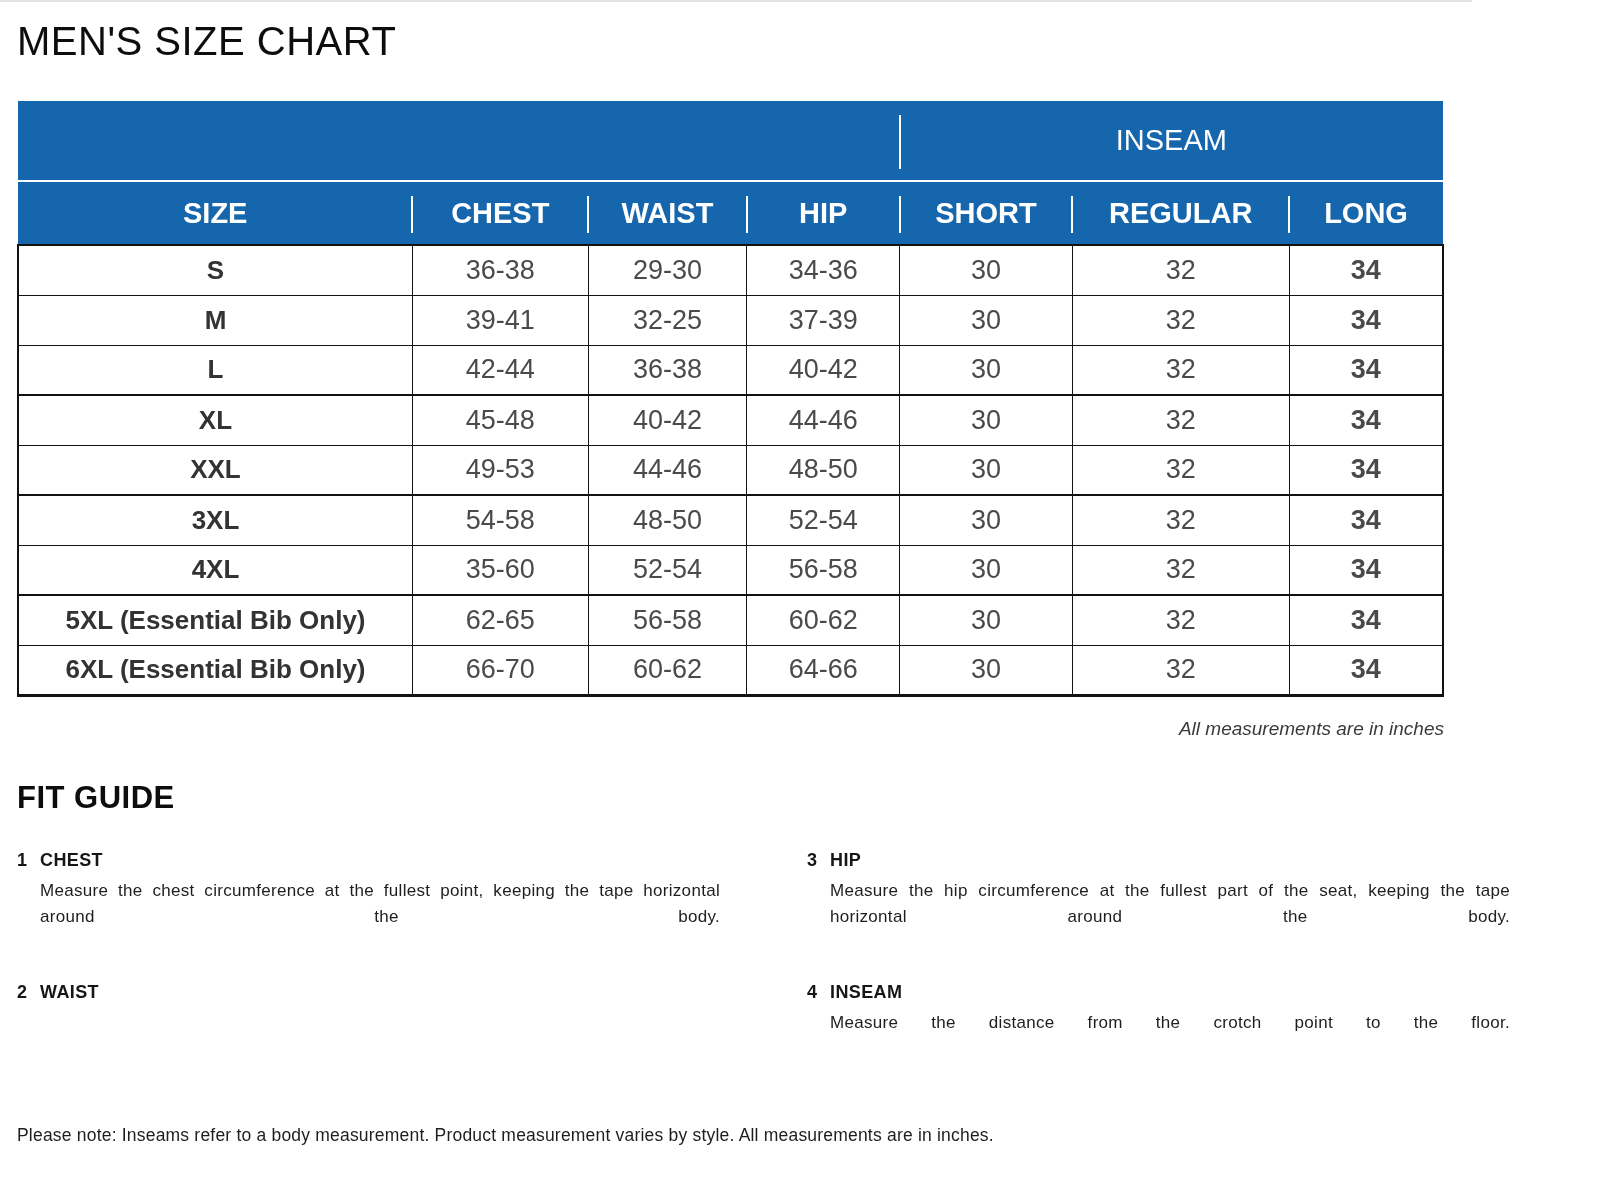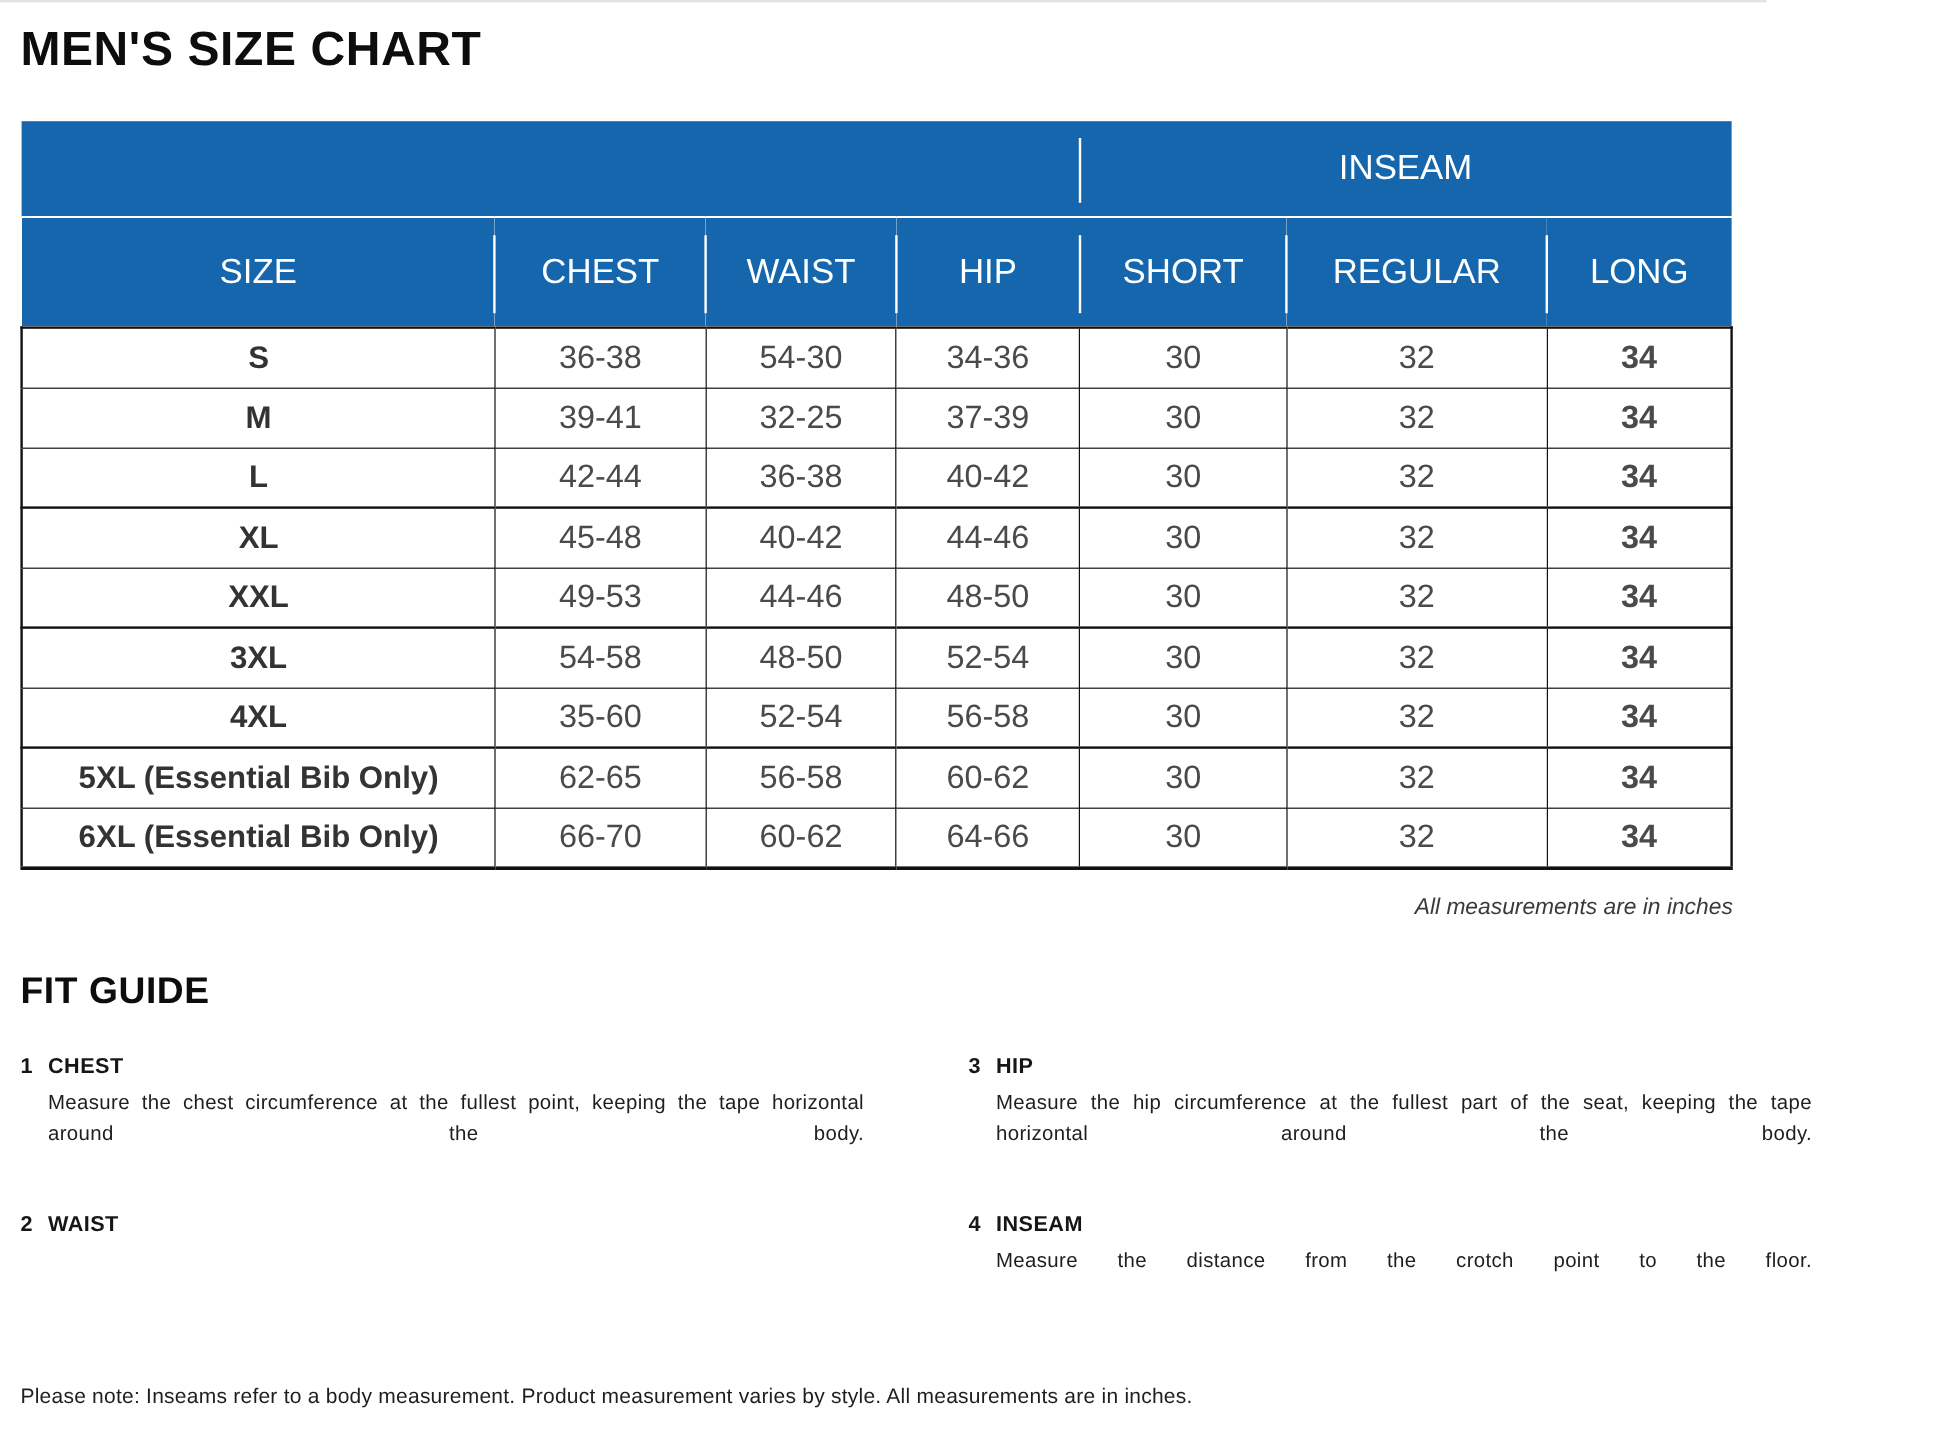--- a/index.html
+++ b/index.html
@@ -8,36 +8,36 @@
   body {
     width: 1623px; height: 1202px; overflow: hidden;
     font-family: "Liberation Sans", "DejaVu Sans", sans-serif;
     color: #1e1e1e;
   }
   .top-rule { width: 1472px; height: 2px; background: #e3e3e3; }
   .content { padding-left: 17px; }
 
   h1.page-title {
     margin: 16px 0 0 0;
-    font-size: 40px; line-height: 46px; font-weight: bold;
+    font-size: 40px; line-height: 46px; font-weight: normal;
     color: #0d0d0d; letter-spacing: 0.5px;
   }
 
   
   table.size-chart {
     margin-top: 37px;
     width: 1427px;
     border-collapse: collapse;
     table-layout: fixed;
   }
   table.size-chart th, table.size-chart td { padding: 0; text-align: center; vertical-align: middle; }
 
   thead th { background: var(--header-blue); color: #ffffff; font-weight: normal; font-size: 29px; }
   tr.hdr1 th { height: 80px; border-bottom: 2px solid #ffffff; }
-  tr.hdr2 th { height: 92px; position: relative; }
+  tr.hdr2 th { height: 64px; position: relative; font-weight: bold; }
   tr.hdr1 th.inseam { position: relative; }
   tr.hdr2 th + th::before,
   tr.hdr1 th.inseam::before {
     content: ""; position: absolute; left: -1px; top: 14px; bottom: 11px;
     width: 2px; background: #ffffff;
   }
 
   tbody td {
     height: 50px; border: 1px solid var(--line-dark);
     font-size: 27px; color: #4a4a4a; background: #ffffff;
@@ -105,21 +105,21 @@
         <th>HIP</th>
         <th>SHORT</th>
         <th>REGULAR</th>
         <th>LONG</th>
       </tr>
     </thead>
     <tbody>
         <tr>
     <td class="size-cell">S</td>
     <td>36-38</td>
-    <td>54-30</td>
+    <td>29-30</td>
     <td>34-36</td>
     <td>30</td>
     <td>32</td>
     <td>34</td>
   </tr>
         <tr>
     <td class="size-cell">M</td>
     <td>39-41</td>
     <td>32-25</td>
     <td>37-39</td>

